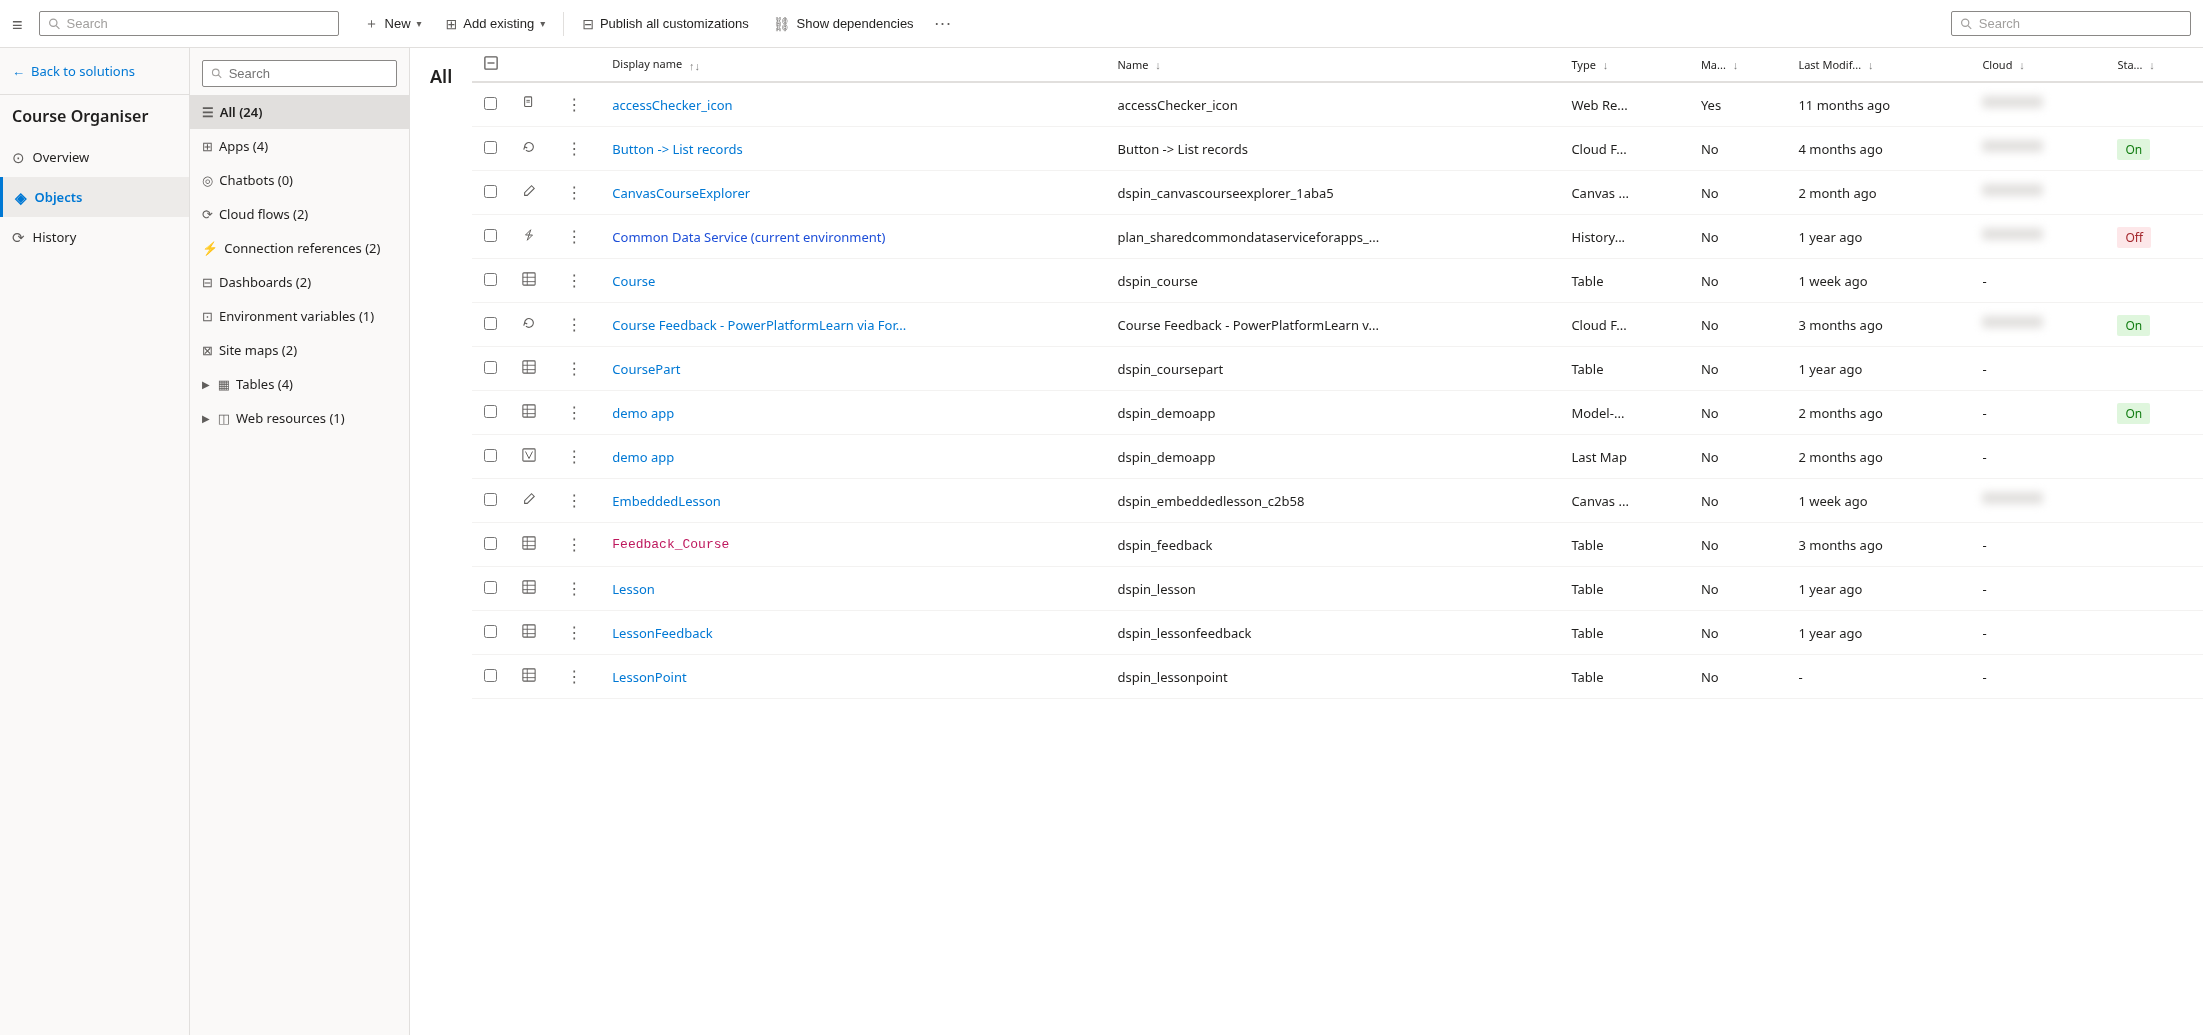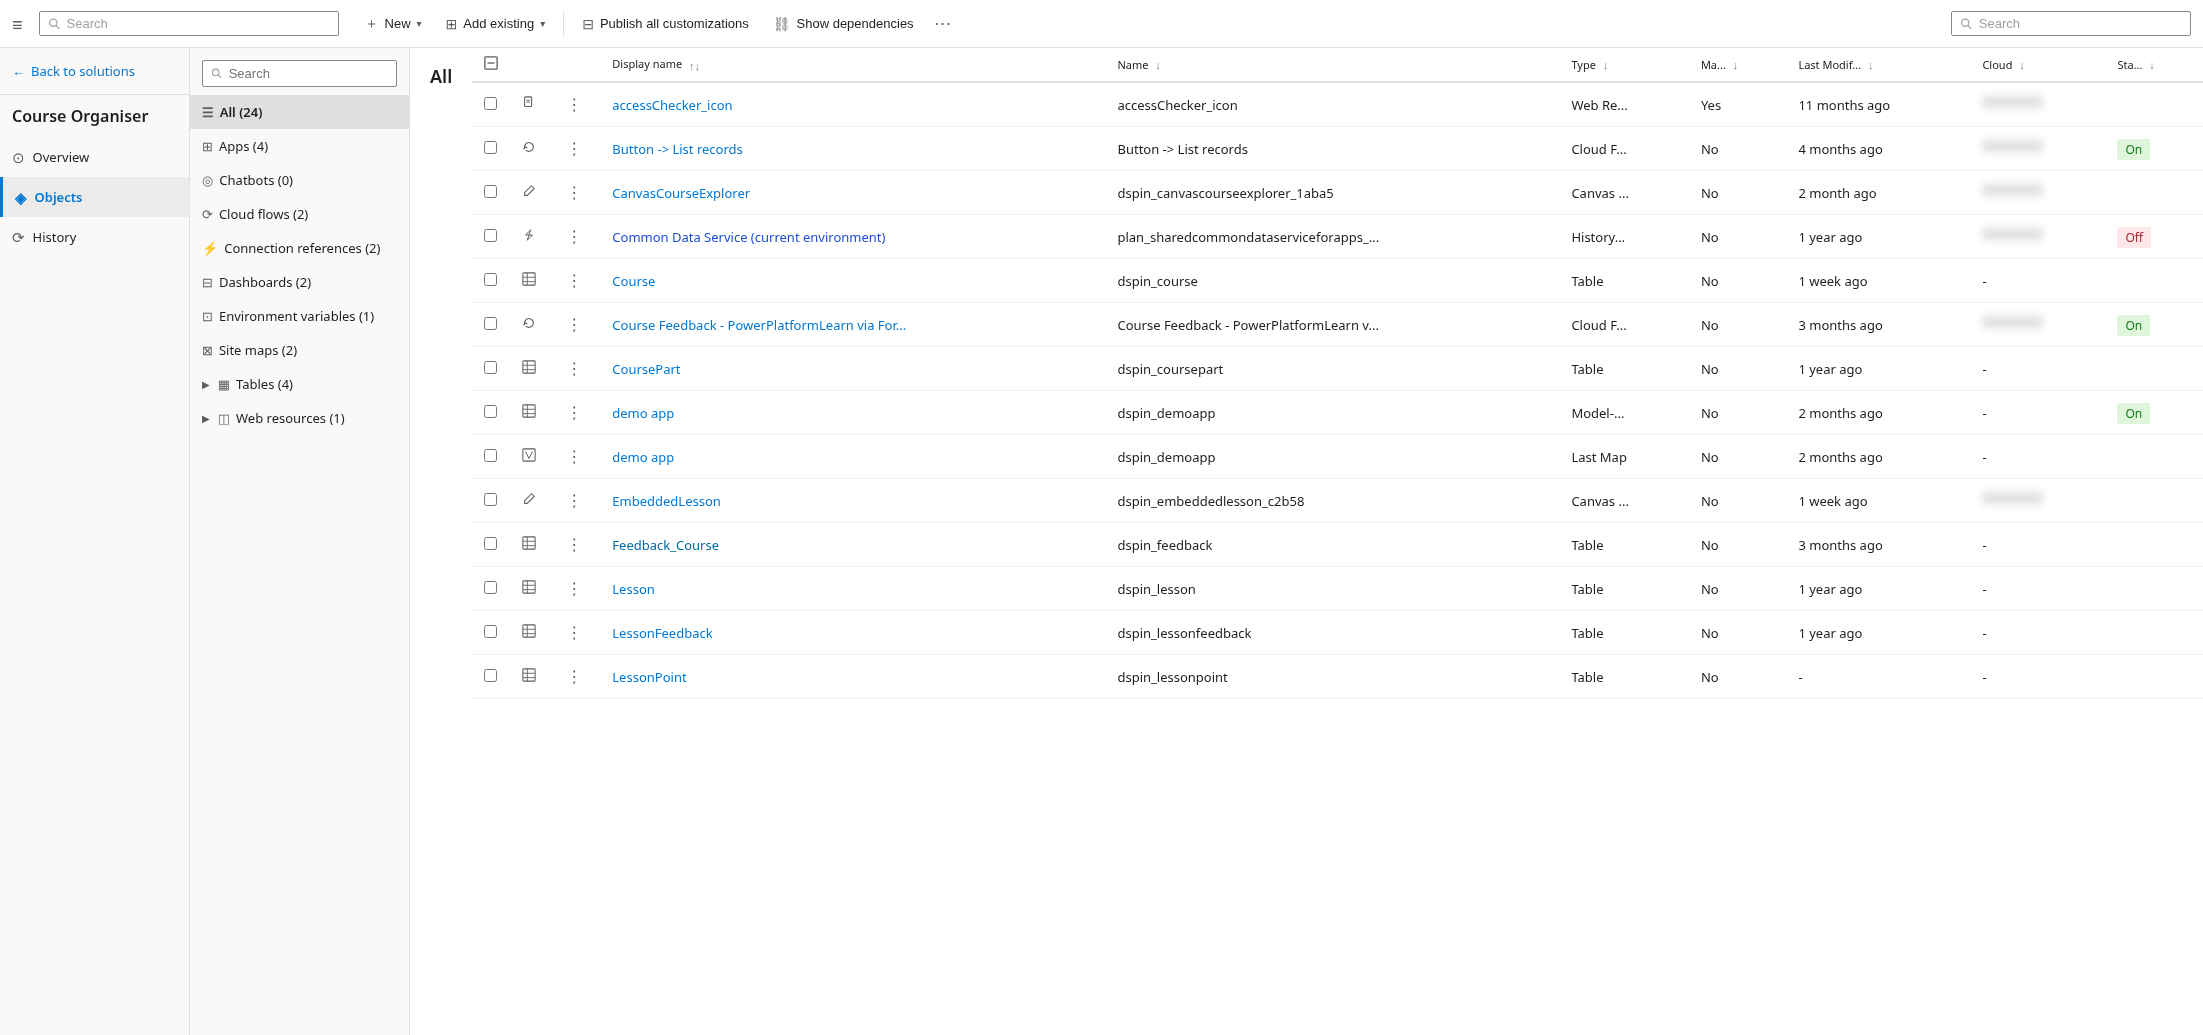--- a/index.html
+++ b/index.html
@@ -408,21 +408,21 @@
             </tr>
             <tr>
               <td class="col-checkbox"><input type="checkbox" style="cursor: pointer;"></td>
               <td class="col-icon"><span class="row-icon"><svg width="14" height="14" viewBox="0 0 16 16">
                     <rect x="1" y="1" width="14" height="14" rx="1" stroke="#605e5c" stroke-width="1.2" fill="none"></rect>
                     <line x1="1" y1="6" x2="15" y2="6" stroke="#605e5c" stroke-width="1"></line>
                     <line x1="1" y1="11" x2="15" y2="11" stroke="#605e5c" stroke-width="1"></line>
                     <line x1="6" y1="1" x2="6" y2="15" stroke="#605e5c" stroke-width="1"></line>
                   </svg></span></td>
               <td class="col-more"><button class="more-btn">⋮</button></td>
-              <td style="color: #0369a1; cursor: pointer;">Feedback_Course</td>
+              <td style="color: #be185d; cursor: pointer; font-family: Liberation Mono, monospace;">Feedback_Course</td>
               <td>dspin_feedback</td>
               <td>Table</td>
               <td>No</td>
               <td>3 months ago</td>
               <td>-</td>
               <td></td>
             </tr>
             <tr>
               <td class="col-checkbox"><input type="checkbox" style="cursor: pointer;"></td>
               <td class="col-icon"><span class="row-icon"><svg width="14" height="14" viewBox="0 0 16 16">

